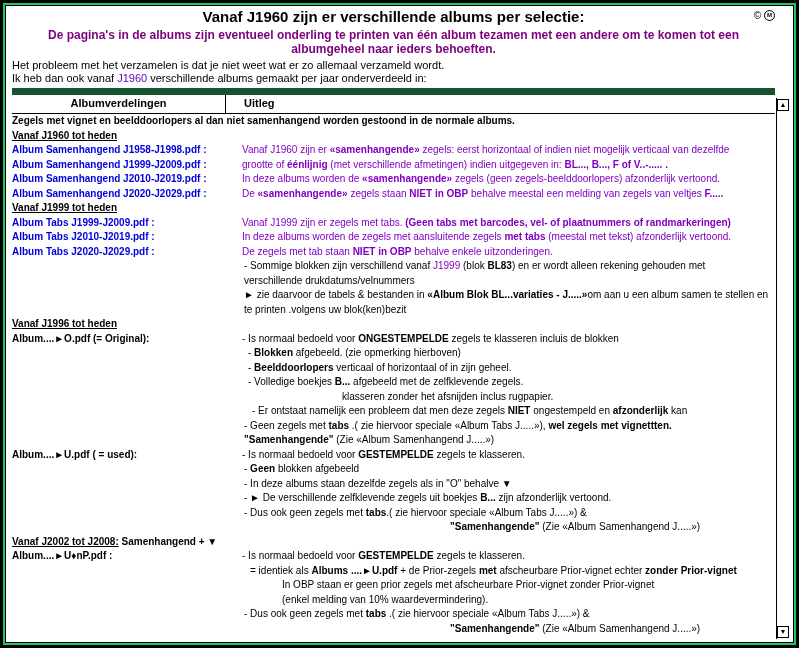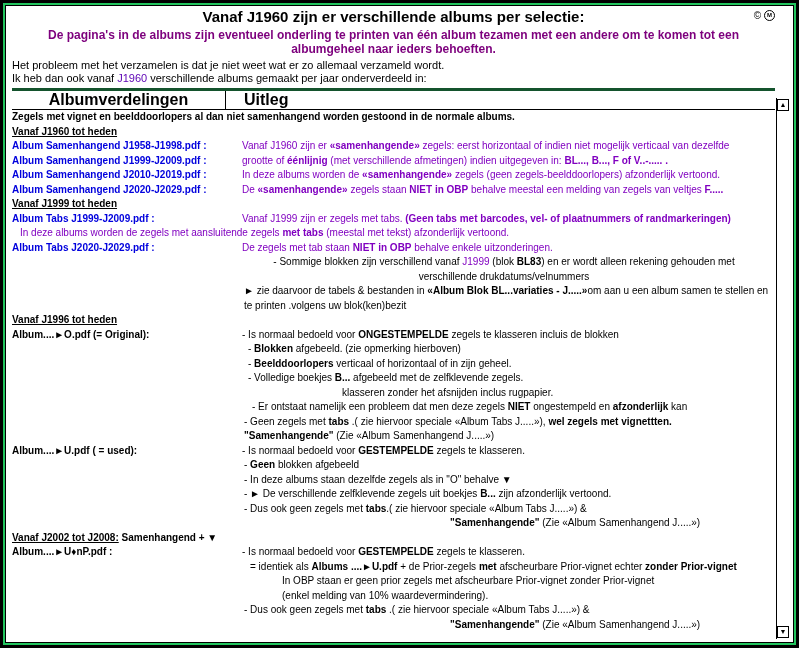--- a/index.html
+++ b/index.html
@@ -13,22 +13,22 @@
     padding:2px 18px 0 6px;overflow:hidden;background:#fff;
   }
   .titlebar{position:relative;text-align:center;}
   .title{font-size:15px;font-weight:bold;line-height:18px;}
   .copy{position:absolute;right:0px;top:2px;display:flex;gap:3px;align-items:center;font-size:10px;}
   .badge{width:11px;height:11px;border:1px solid #000;border-radius:50%;font-size:6px;line-height:9px;
          display:flex;align-items:center;justify-content:center;font-weight:bold;box-sizing:border-box;}
   .purple{color:var(--c-purple);font-weight:bold;text-align:center;font-size:12px;line-height:14px;
           max-width:755px;margin:2px auto 3px auto;}
   .small{font-size:11px;line-height:13px;}
-  .thead{display:flex;border-top:3px solid #14532d;border-bottom:1px solid #000;font-weight:bold;
-         font-size:16px;height:18px;line-height:17px;margin-top:3px;}
+  .thead{display:flex;border-top:7px solid #14532d;border-bottom:1px solid #000;font-weight:bold;
+         font-size:11px;height:18px;line-height:17px;margin-top:3px;}
   .th1{width:214px;border-right:1px solid #000;text-align:center;box-sizing:border-box;}
   .th2{padding-left:18px;flex:1;}
   .tbody{font-size:10px;}
   .bline{line-height:14.5px;white-space:nowrap;display:flex;}
   .bline.full{display:block;}
   .cl{width:222px;flex:none;overflow:hidden;}
   .cr{flex:1;padding-left:8px;}
   .rail{position:absolute;right:3px;top:92px;bottom:3px;width:13px;border-left:1px solid #000;}
   .rbtn{position:absolute;left:0;width:12px;height:12px;border:1px solid #000;font-size:7px;line-height:10px;
         text-align:center;background:#fff;box-sizing:border-box;cursor:pointer;}
@@ -77,29 +77,30 @@
         <div class="bline">
           <div class="cl"><span style="font-weight: bold; color: rgb(0, 0, 221);">Album Samenhangend J2020-J2029.pdf :</span></div>
           <div class="cr"><span style="color: rgb(128, 0, 192);">De </span><span style="font-weight: bold; color: rgb(128, 0, 192);">«samenhangende»</span><span style="color: rgb(128, 0, 192);"> zegels staan </span><span style="font-weight: bold; color: rgb(128, 0, 192);">NIET in OBP</span><span style="color: rgb(128, 0, 192);"> behalve meestal een melding van zegels van veltjes </span><span style="font-weight: bold; color: rgb(128, 0, 192);">F.....</span></div>
         </div>
         <div class="bline full"><span style="font-weight: bold; text-decoration: underline;">Vanaf J1999 tot heden</span></div>
         <div class="bline">
           <div class="cl"><span style="font-weight: bold; color: rgb(0, 0, 221);">Album Tabs J1999-J2009.pdf :</span></div>
           <div class="cr"><span style="color: rgb(128, 0, 192);">Vanaf J1999 zijn er zegels </span><span style="font-weight: normal; color: rgb(128, 0, 192);">met tabs. </span><span style="font-weight: bold; color: rgb(128, 0, 192);">(Geen tabs met barcodes, vel- of plaatnummers of randmarkeringen)</span></div>
         </div>
         <div class="bline">
+          <div class="cl"><span style="font-weight: bold; color: rgb(0, 0, 221);">Album Tabs J2010-J2019.pdf :</span></div>
           <div class="cr"><span style="color: rgb(128, 0, 192);">In deze albums worden de zegels met aansluitende zegels </span><span style="font-weight: bold; color: rgb(128, 0, 192);">met tabs</span><span style="color: rgb(128, 0, 192);"> (meestal met tekst) afzonderlijk vertoond.</span></div>
         </div>
         <div class="bline">
           <div class="cl"><span style="font-weight: bold; color: rgb(0, 0, 221);">Album Tabs J2020-J2029.pdf :</span></div>
           <div class="cr"><span style="color: rgb(128, 0, 192);">De zegels met tab staan </span><span style="font-weight: bold; color: rgb(128, 0, 192);">NIET in OBP</span><span style="color: rgb(128, 0, 192);"> behalve enkele uitzonderingen.</span></div>
         </div>
         <div class="bline">
           <div class="cl"></div>
-          <div class="cr" style="padding-left: 10px; max-width: 520px; white-space: normal; text-align: center;"><span>- Sommige blokken zijn verschillend vanaf </span><span style="color: rgb(128, 0, 192);">J1999</span><span> (blok </span><span style="font-weight: bold;">BL83</span><span>) en er wordt alleen rekening gehouden met verschillende drukdatums/velnummers</span></div>
+          <div class="cr" style="padding-left: 10px; max-width: 520px; white-space: normal;"><span>- Sommige blokken zijn verschillend vanaf </span><span style="color: rgb(128, 0, 192);">J1999</span><span> (blok </span><span style="font-weight: bold;">BL83</span><span>) en er wordt alleen rekening gehouden met verschillende drukdatums/velnummers</span></div>
         </div>
         <div class="bline">
           <div class="cl"></div>
           <div class="cr" style="padding-left: 10px; max-width: 585px; white-space: normal;"><span>► zie daarvoor de tabels &amp; bestanden in </span><span style="font-weight: bold;">«Album Blok BL...variaties - J.....»</span><span>om aan u een album samen te stellen en te printen .volgens uw blok(ken)bezit</span></div>
         </div>
         <div class="bline full"><span style="font-weight: bold; text-decoration: underline;">Vanaf J1996 tot heden</span></div>
         <div class="bline">
           <div class="cl"><span style="font-weight: bold;">Album....►O.pdf (= Original):</span></div>
           <div class="cr"><span>- Is normaal bedoeld voor </span><span style="font-weight: bold;">ONGESTEMPELDE</span><span> zegels te klasseren incluis de blokken</span></div>
         </div>

